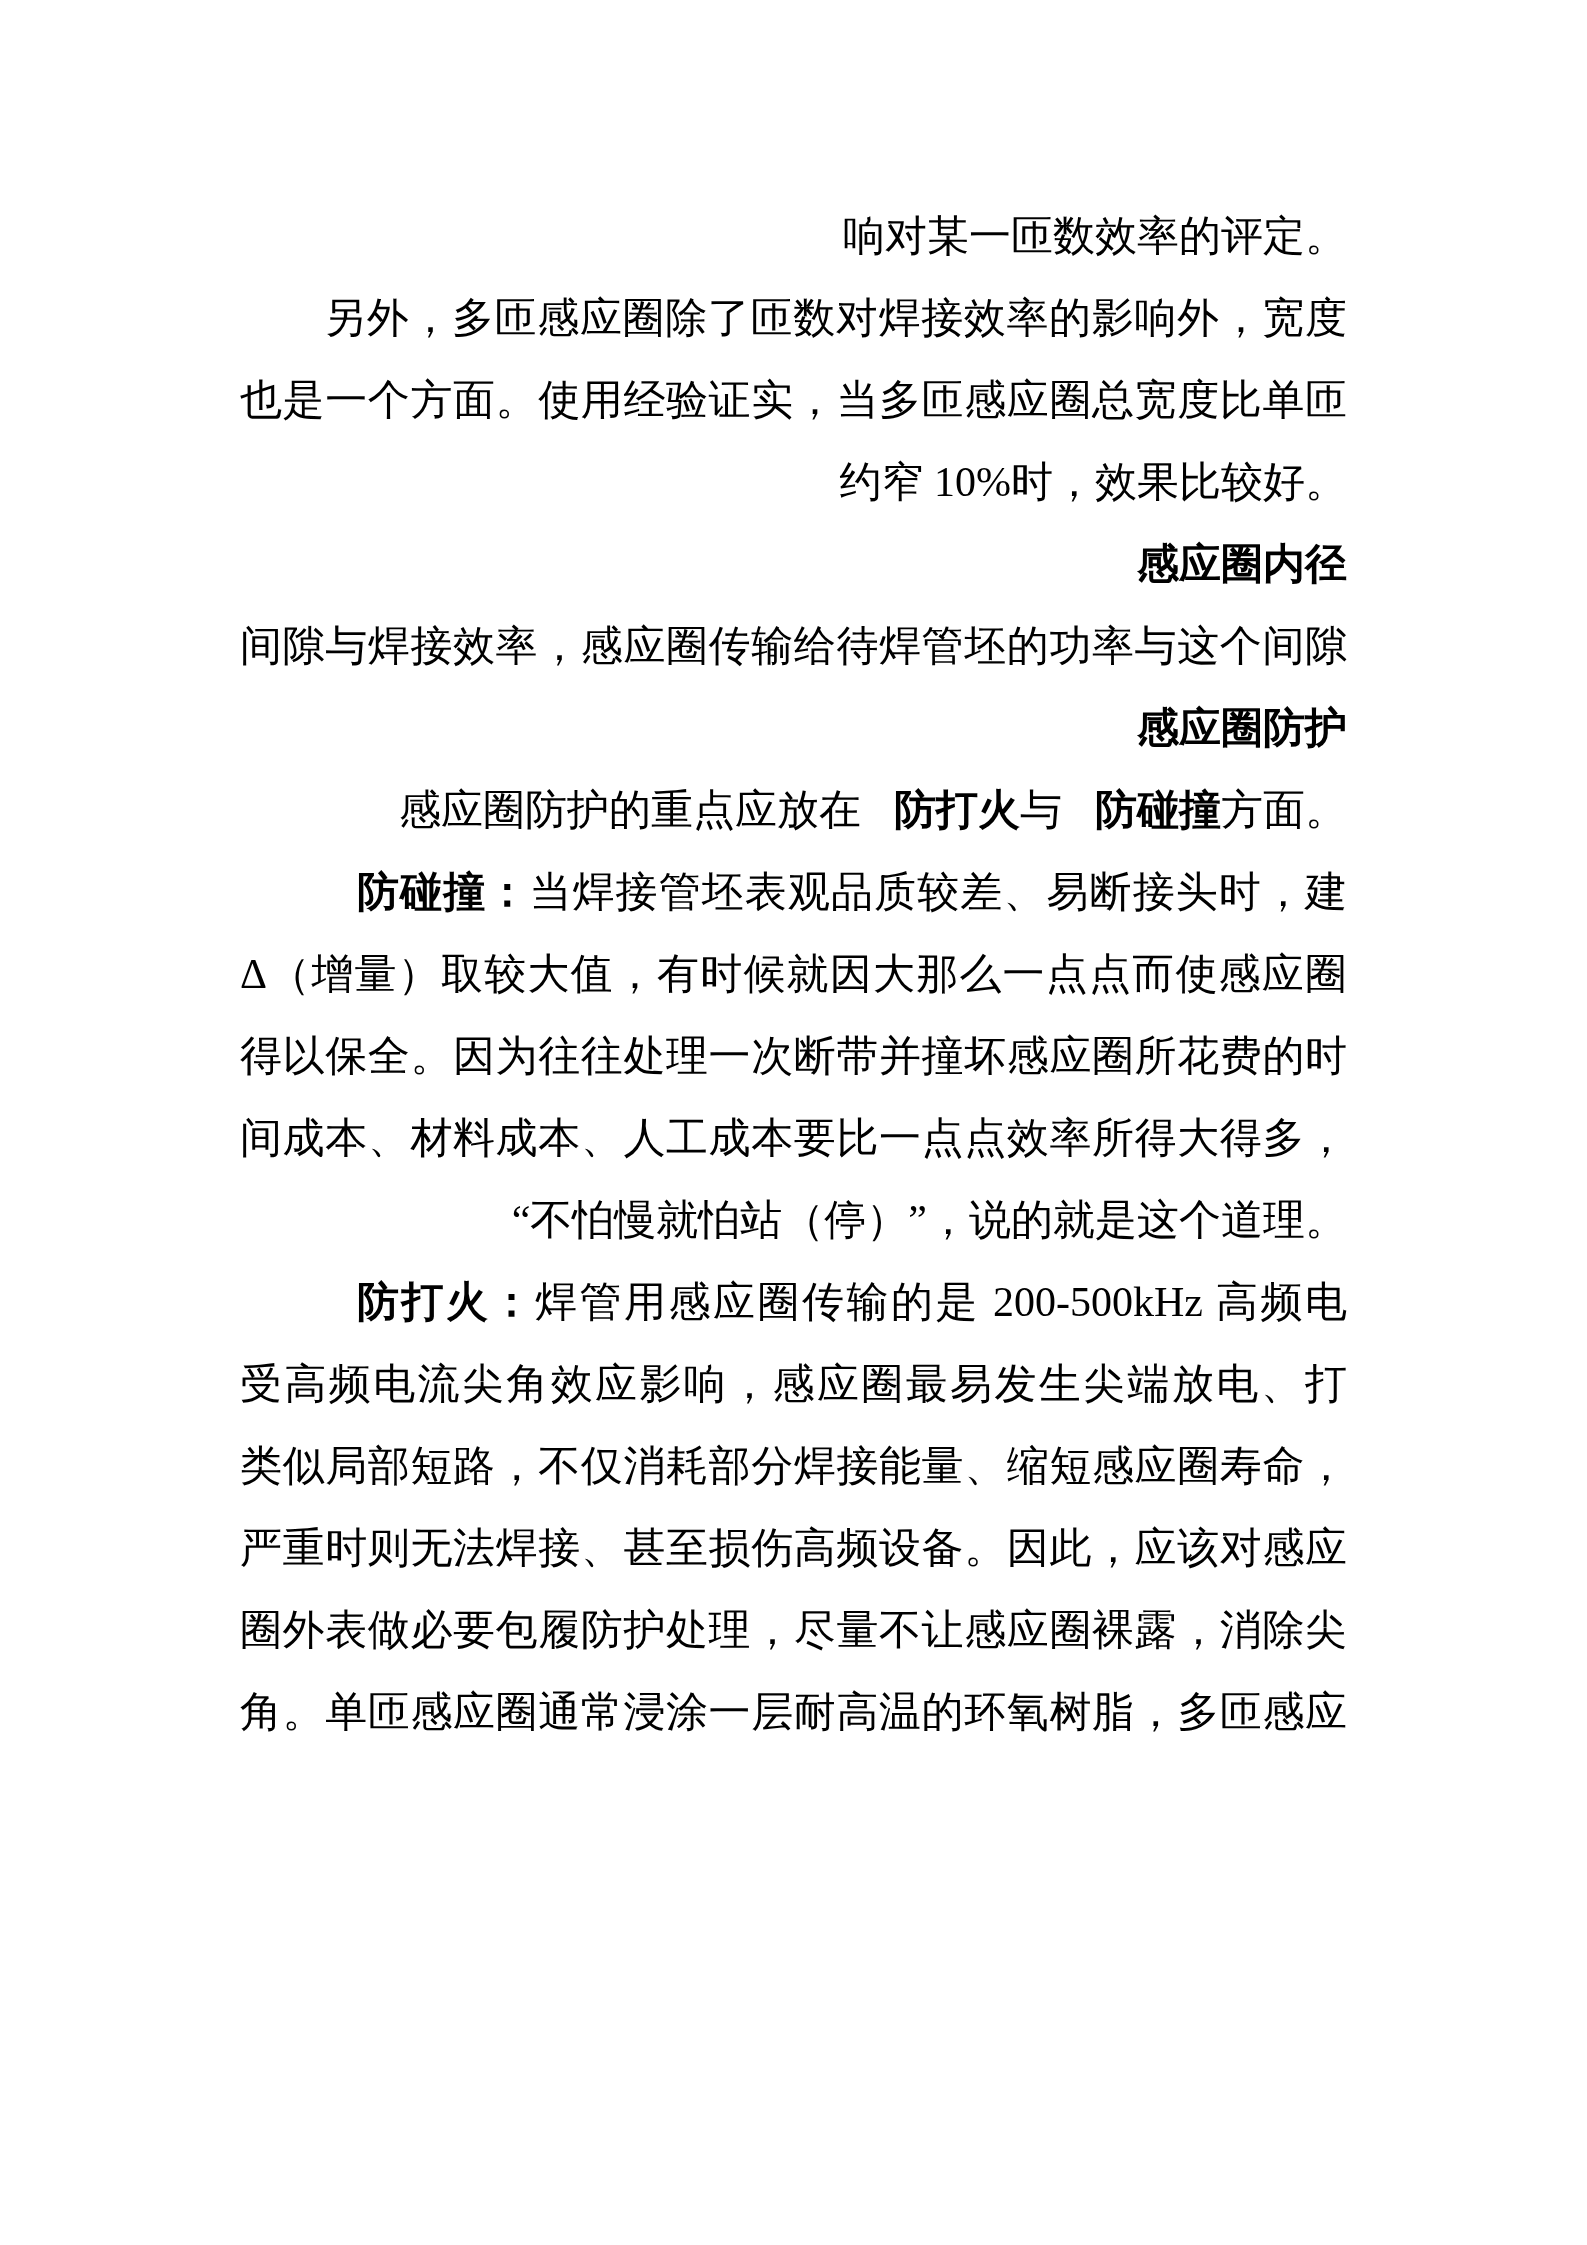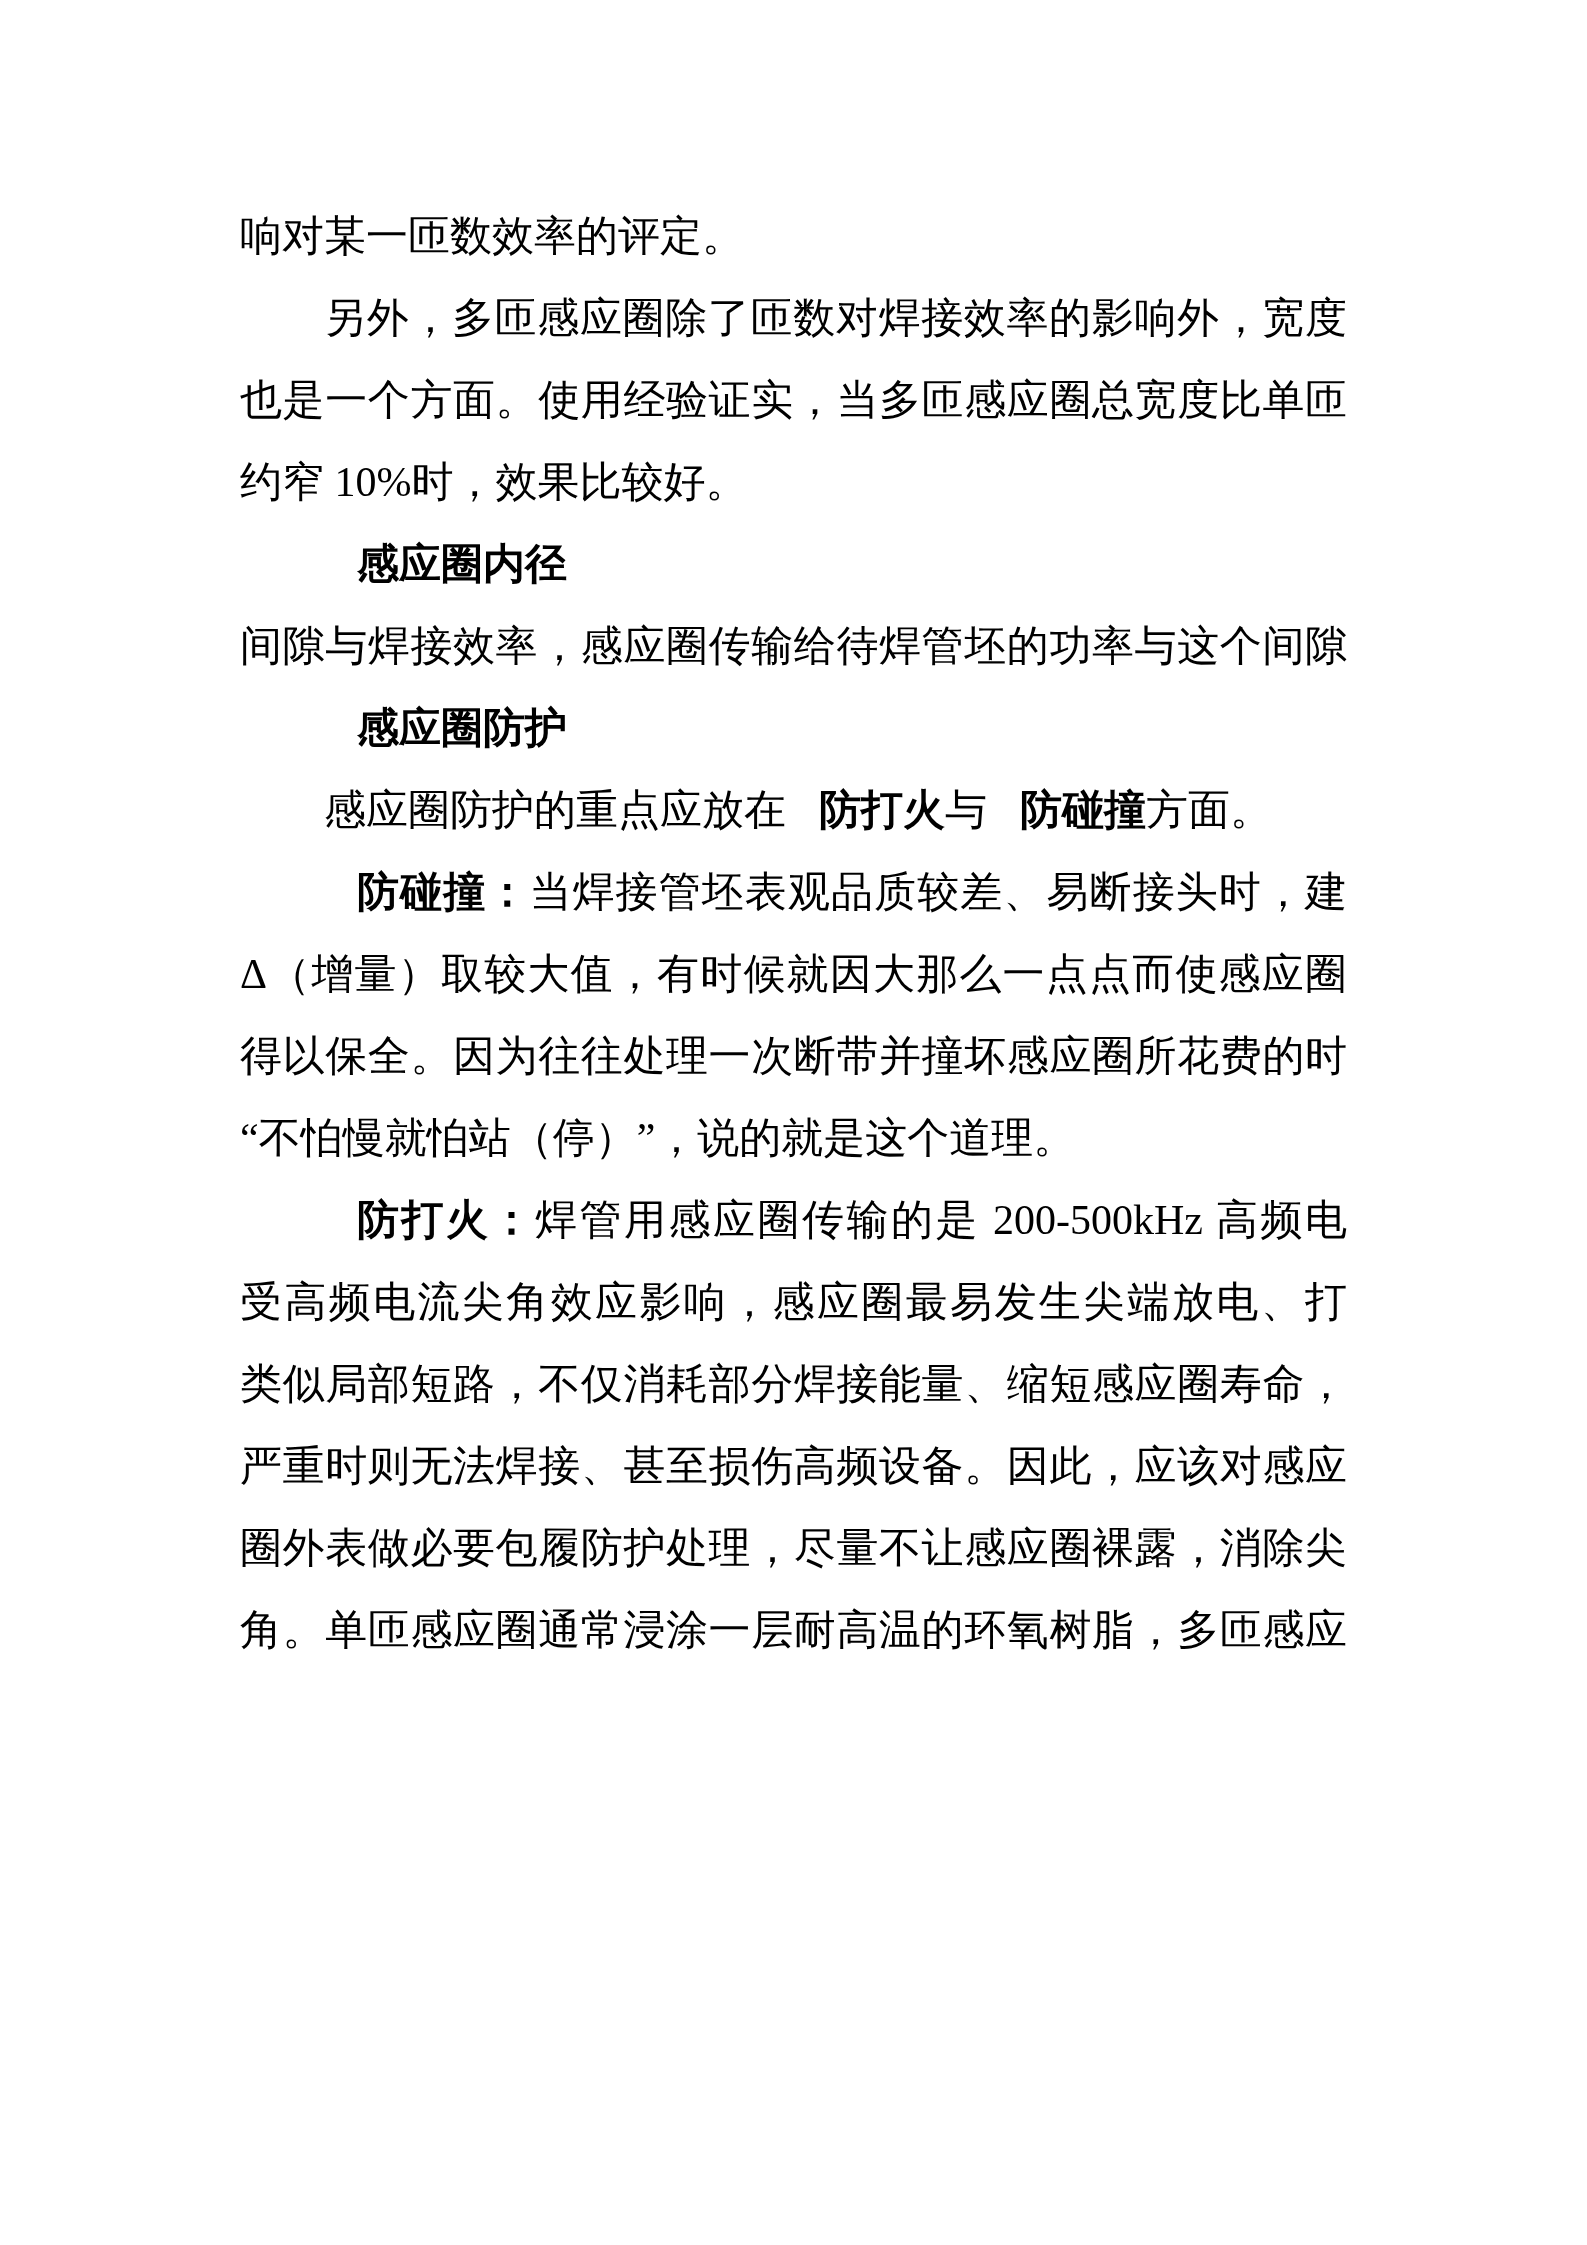--- a/index.html
+++ b/index.html
@@ -21,21 +21,21 @@
     left: 240px;
     top: 195px;
     width: 1107px;
   }
   .line {
     height: 82px;
     line-height: 82px;
     font-size: 42px;
     font-family: "Liberation Serif", "DejaVu Serif", serif;
     color: #000000;
-    text-align: left;
+    text-align: right;
     overflow: hidden;
   }
   .line.justify {
     text-align: justify;
     text-align-last: justify;
     text-justify: inter-character;
   }
   .line.indent {
     text-indent: 84px;
   }
@@ -51,20 +51,21 @@
       <div class="line indent justify"><span class="seg">另外，多匝感应圈除了匝数对焊接效率的影响外，宽度</span></div>
       <div class="line justify"><span class="seg">也是一个方面。使用经验证实，当多匝感应圈总宽度比单匝</span></div>
       <div class="line"><span class="seg">约窄 10%时，效果比较好。</span></div>
       <div class="line indent"><span class="seg bold">感应圈内径</span></div>
       <div class="line justify"><span class="seg">间隙与焊接效率，感应圈传输给待焊管坯的功率与这个间隙</span></div>
       <div class="line indent"><span class="seg bold">感应圈防护</span></div>
       <div class="line indent"><span class="seg">感应圈防护的重点应放在</span><span class="seg bold">防打火</span><span class="seg">与</span><span class="seg bold">防碰撞</span><span class="seg">方面。</span></div>
       <div class="line indent justify"><span class="seg bold">防碰撞：</span><span class="seg">当焊接管坯表观品质较差、易断接头时，建议</span></div>
       <div class="line justify"><span class="seg">Δ（增量）取较大值，有时候就因大那么一点点而使感应圈</span></div>
       <div class="line justify"><span class="seg">得以保全。因为往往处理一次断带并撞坏感应圈所花费的时</span></div>
+      <div class="line justify"><span class="seg">间成本、材料成本、人工成本要比一点点效率所得大得多，</span></div>
       <div class="line"><span class="seg">“不怕慢就怕站（停）”，说的就是这个道理。</span></div>
       <div class="line indent justify"><span class="seg bold">防打火：</span><span class="seg">焊管用感应圈传输的是 200-500kHz 高频电流，</span></div>
       <div class="line justify"><span class="seg">受高频电流尖角效应影响，感应圈最易发生尖端放电、打火，</span></div>
       <div class="line justify"><span class="seg">类似局部短路，不仅消耗部分焊接能量、缩短感应圈寿命，</span></div>
       <div class="line justify"><span class="seg">严重时则无法焊接、甚至损伤高频设备。因此，应该对感应</span></div>
       <div class="line justify"><span class="seg">圈外表做必要包履防护处理，尽量不让感应圈裸露，消除尖</span></div>
       <div class="line justify"><span class="seg">角。单匝感应圈通常浸涂一层耐高温的环氧树脂，多匝感应</span></div>
     </div>
 </div>
 

